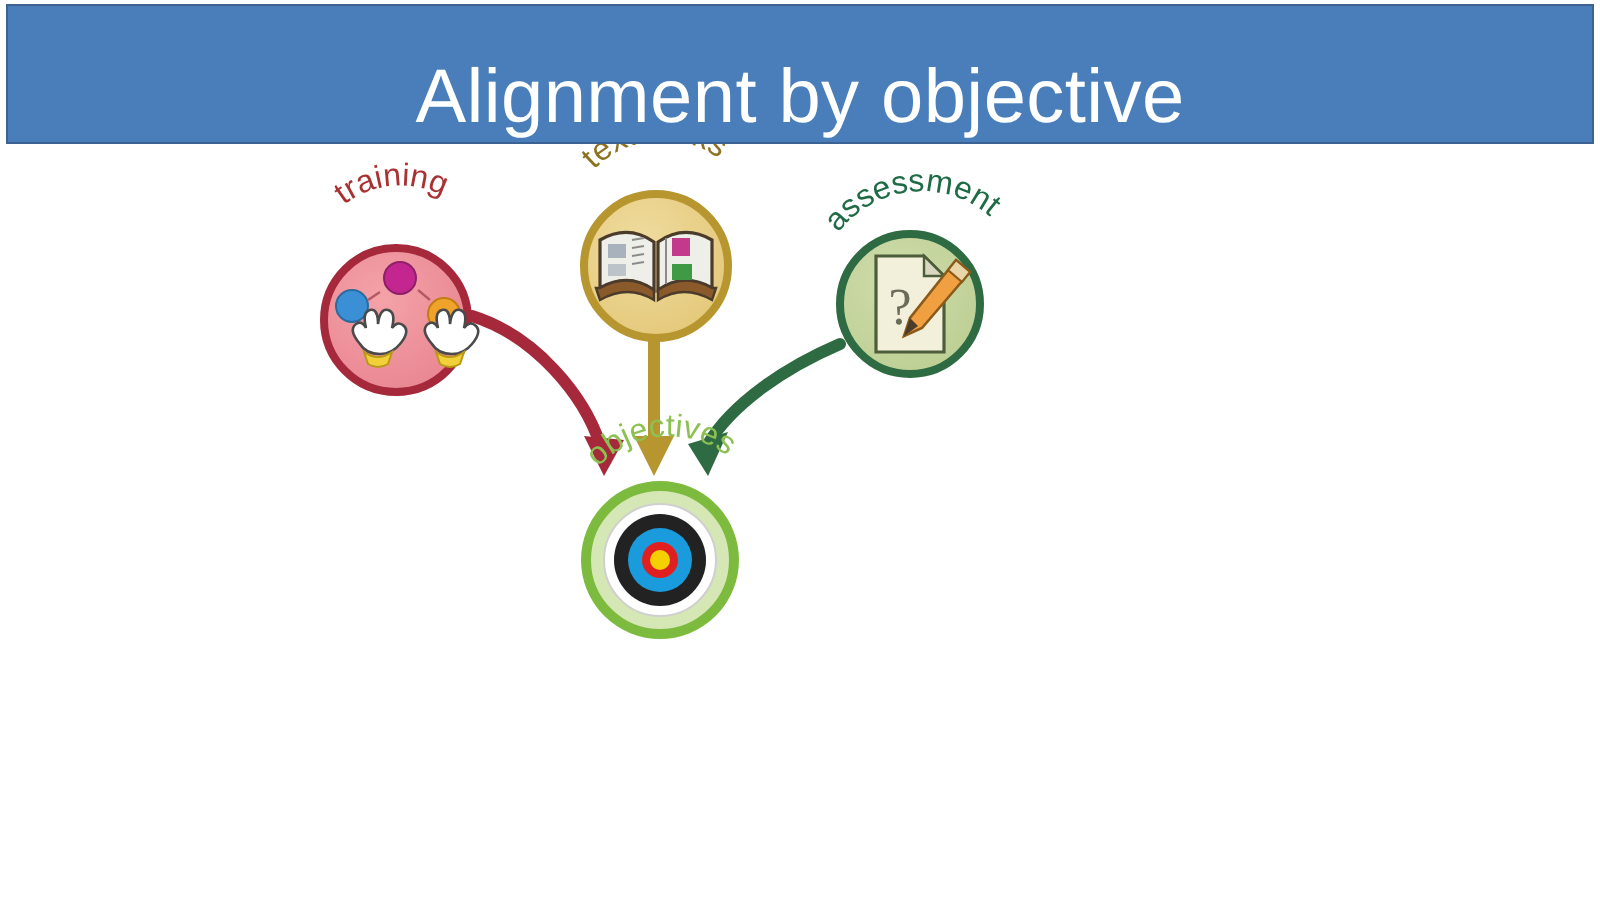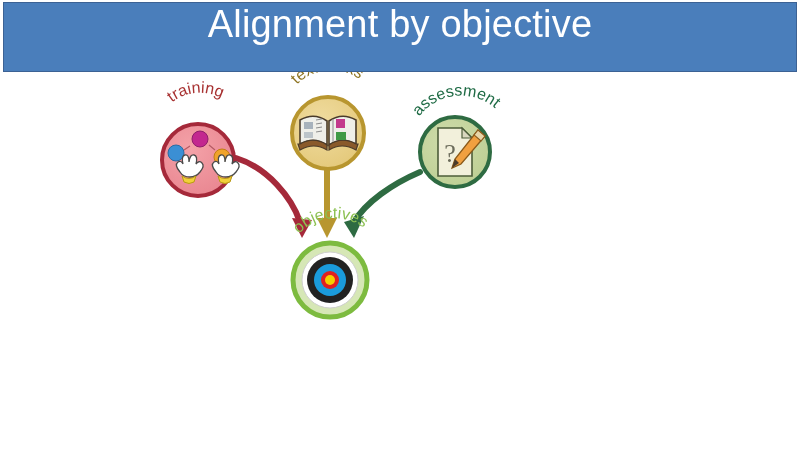--- a/index.html
+++ b/index.html
@@ -23,21 +23,21 @@
   .title-banner {
     position: absolute;
     left: 3px;
     top: 2px;
     width: 794px;
     height: 70px;
     background: #4a7ebb;
     border: 1px solid #3c6294;
     box-sizing: border-box;
     display: flex;
-    align-items: flex-start;
+    align-items: flex-end;
     justify-content: center;
   }
   .title-text {
     color: #ffffff;
     font-size: 38px;
     font-weight: 400;
     letter-spacing: 0.2px;
     font-family: "Liberation Sans", sans-serif;
     white-space: nowrap;
   }

